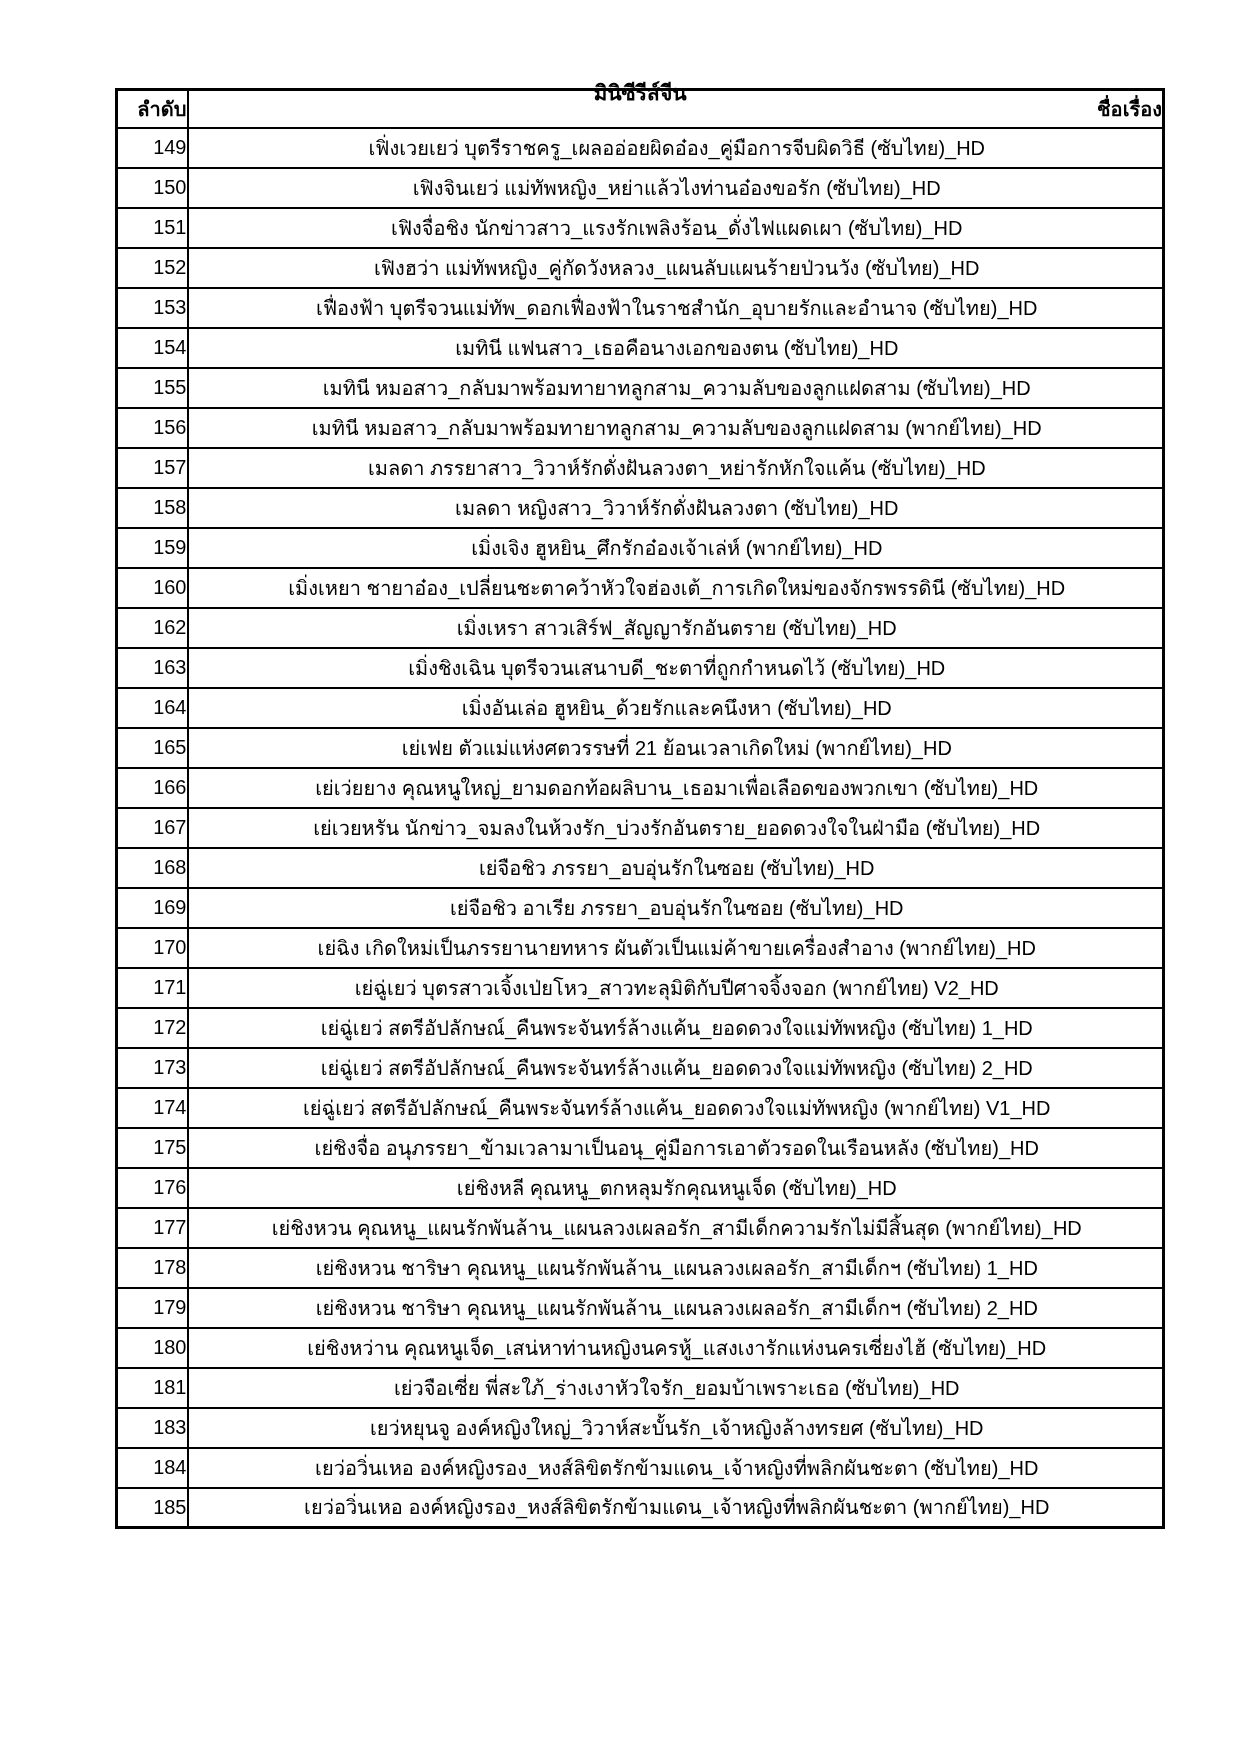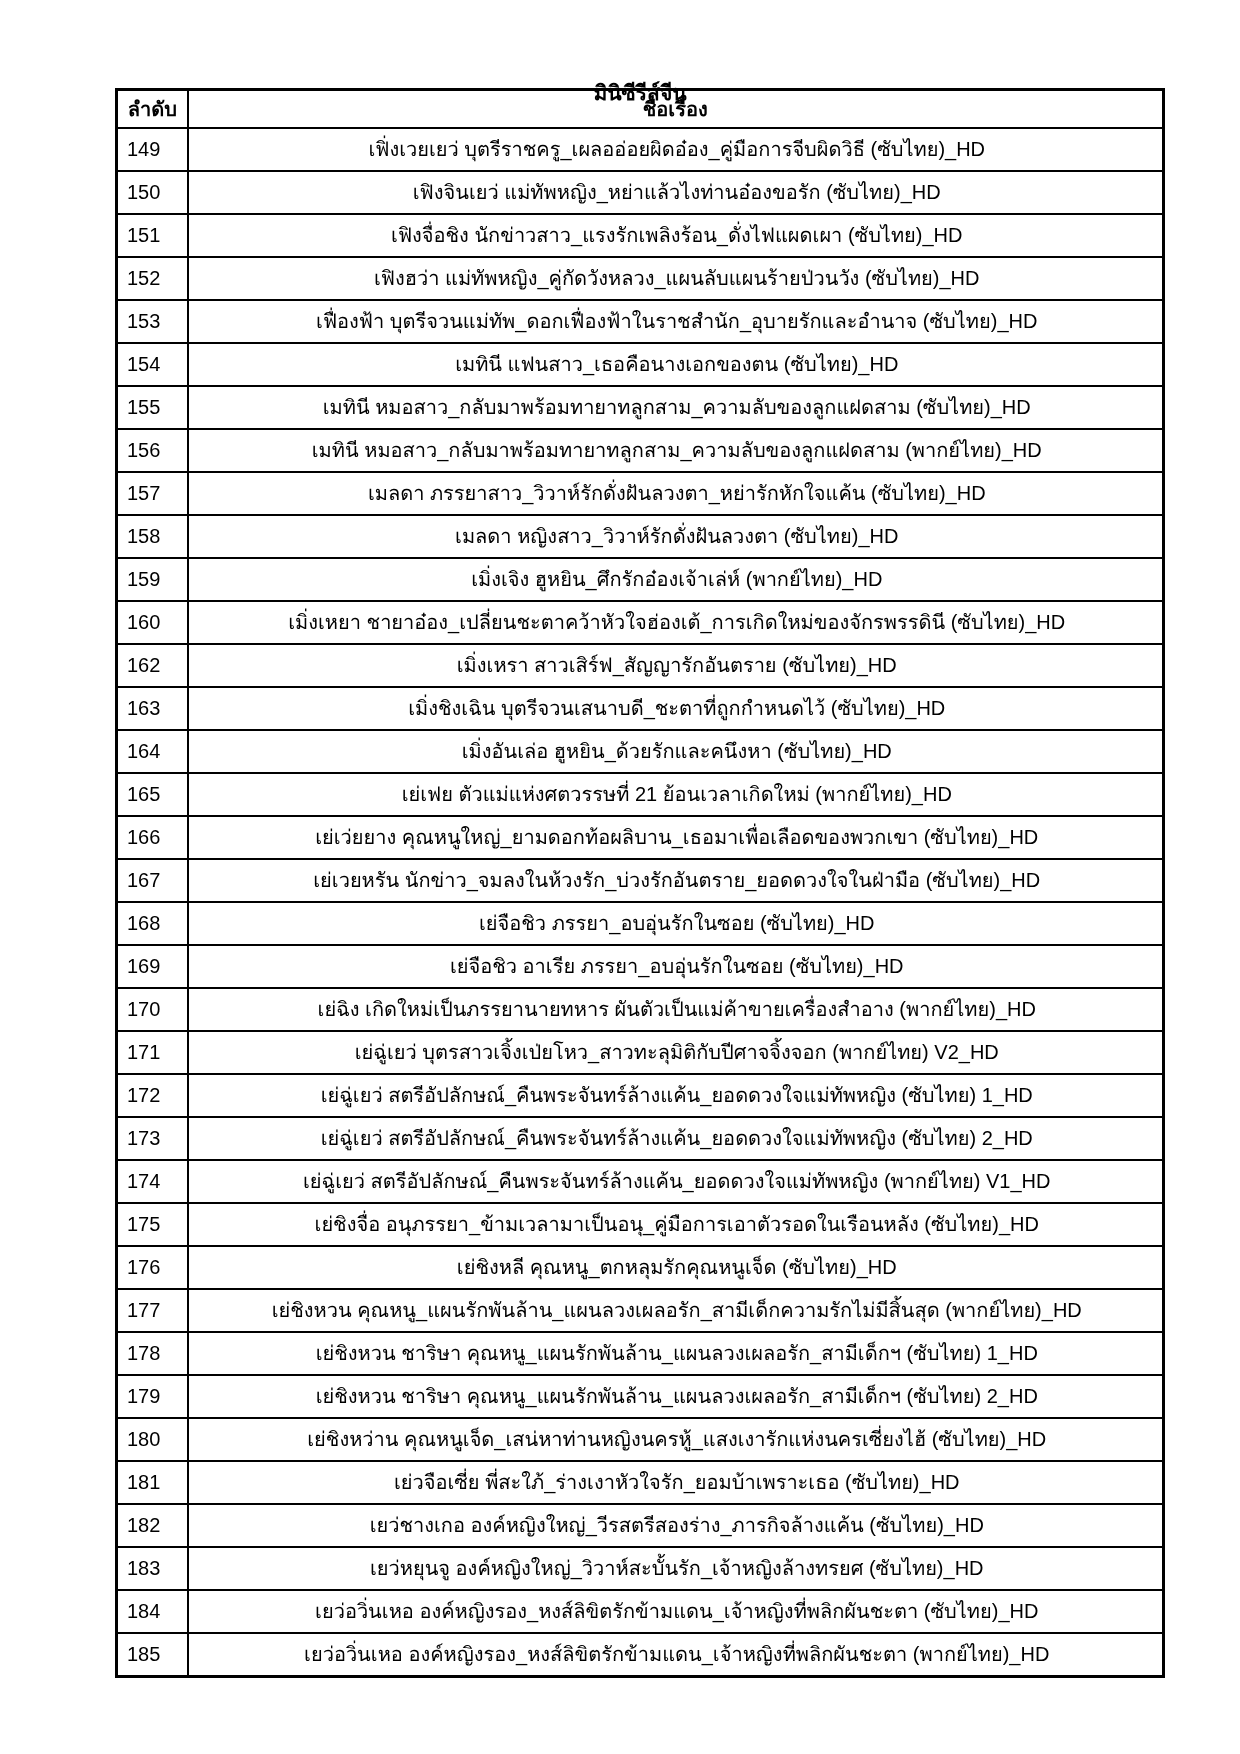--- a/index.html
+++ b/index.html
@@ -40,31 +40,31 @@
     vertical-align: middle;
     overflow: hidden;
     white-space: nowrap;
   }
   .series-table thead tr {
     height: 38px;
   }
   .series-table thead th {
     font-size: 20px;
     font-weight: bold;
-    text-align: center;
+    text-align: right;
     padding: 0;
   }
   .series-table tbody tr {
     height: 40px;
   }
   .col-no {
     width: 71px;
-    text-align: left;
+    text-align: right;
     font-size: 20px;
-    padding: 9px;
+    padding: 0;
   }
   .col-title {
     text-align: center;
     font-size: 20px;
     padding: 0 4px 0 7px;
   }
 </style>
 </head>
 <body>
 
@@ -204,24 +204,20 @@
   </tr>
       <tr>
     <td class="col-no">180</td>
     <td class="col-title">เย่ชิงหว่าน คุณหนูเจ็ด_เสน่หาท่านหญิงนครหู้_แสงเงารักแห่งนครเซี่ยงไฮ้ (ซับไทย)_HD</td>
   </tr>
       <tr>
     <td class="col-no">181</td>
     <td class="col-title">เย่วจือเซี่ย พี่สะใภ้_ร่างเงาหัวใจรัก_ยอมบ้าเพราะเธอ (ซับไทย)_HD</td>
   </tr>
       <tr>
-    <td class="col-no">182</td>
-    <td class="col-title">เยว่ชางเกอ องค์หญิงใหญ่_วีรสตรีสองร่าง_ภารกิจล้างแค้น (ซับไทย)_HD</td>
-  </tr>
-      <tr>
     <td class="col-no">183</td>
     <td class="col-title">เยว่หยุนจู องค์หญิงใหญ่_วิวาห์สะบั้นรัก_เจ้าหญิงล้างทรยศ (ซับไทย)_HD</td>
   </tr>
       <tr>
     <td class="col-no">184</td>
     <td class="col-title">เยว่อวิ่นเหอ องค์หญิงรอง_หงส์ลิขิตรักข้ามแดน_เจ้าหญิงที่พลิกผันชะตา (ซับไทย)_HD</td>
   </tr>
       <tr>
     <td class="col-no">185</td>
     <td class="col-title">เยว่อวิ่นเหอ องค์หญิงรอง_หงส์ลิขิตรักข้ามแดน_เจ้าหญิงที่พลิกผันชะตา (พากย์ไทย)_HD</td>

